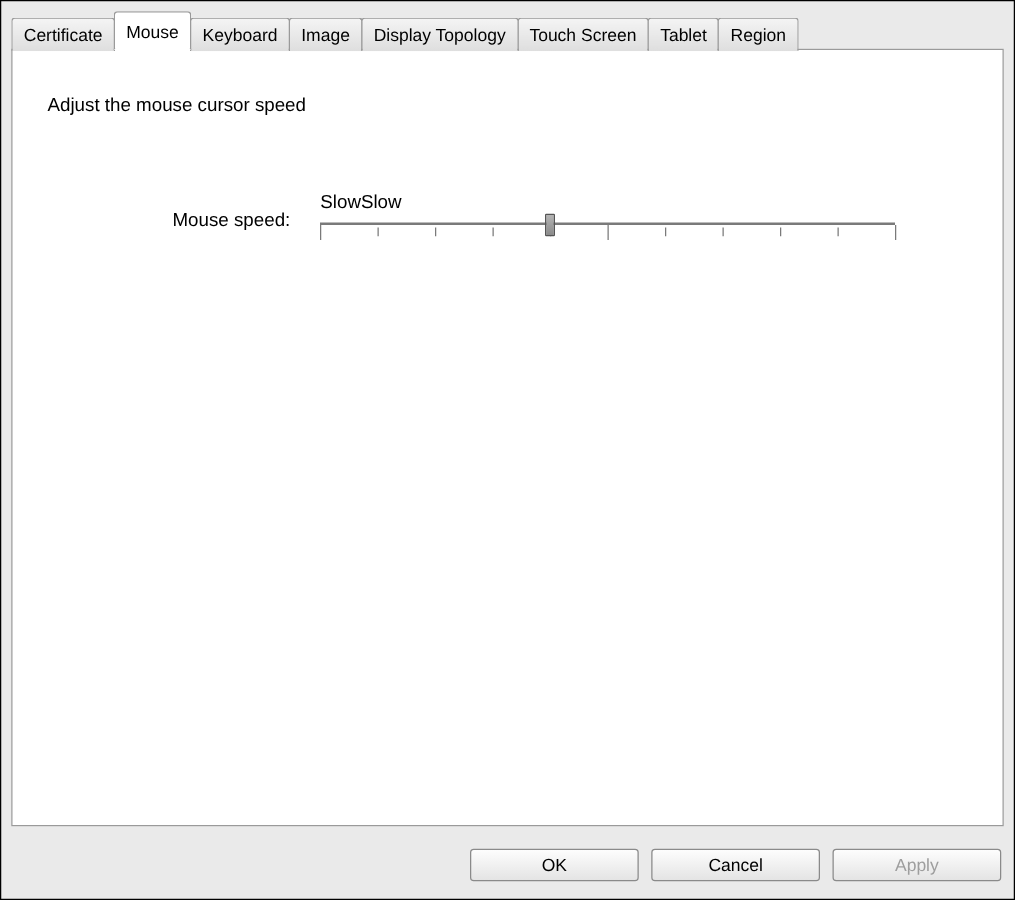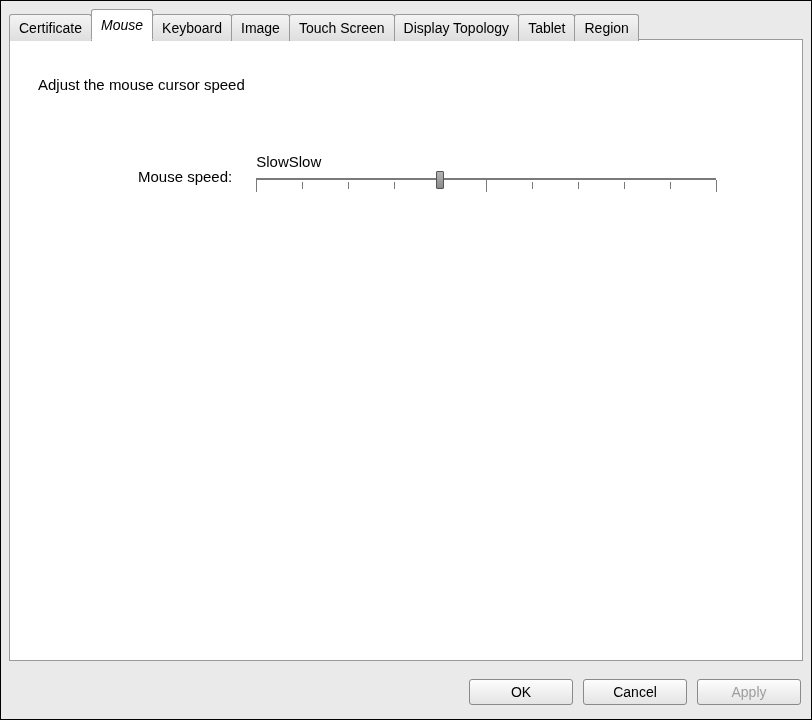--- a/index.html
+++ b/index.html
@@ -72,21 +72,20 @@
       border-top-right-radius: 3px;
     }
     .tab:first-child { margin-left: 0; text-align: right; }
     .tab.active {
       background: #fff;
       border-bottom: 1px solid #fff;
       z-index: 3;
       padding-top: 7px;
       padding-bottom: 6px;
       top: 0;
-      font-style: italic;
     }
     .tab-frame {
       flex: 1;
       background: #fff;
       border: 1px solid #9a9a9a;
       position: relative;
       z-index: 1;
       margin-top: -1px;
       padding: 36px 28px;
     }
@@ -151,21 +150,21 @@
       transform: translateX(-50%);
       cursor: pointer;
     }
     .button-row {
       display: flex;
       justify-content: flex-end;
       padding: 10px 10px 14px 10px;
       gap: 10px;
     }
     .btn {
-      width: 104px;
+      width: 135px;
       height: 26px;
       border: 1px solid #8a8a8a;
       background: linear-gradient(to bottom, #fdfdfd, #e4e4e4);
       border-radius: 3px;
       font-size: 14px;
       cursor: pointer;
       display: flex;
       align-items: center;
       justify-content: center;
     }
@@ -178,22 +177,22 @@
 <body>
 
 <div class="window">
 
   <div class="content-area">
     <div class="tabs-row">
       <div class="tab"><span>Certificate</span></div>
       <div class="tab active"><span>Mouse</span></div>
       <div class="tab"><span>Keyboard</span></div>
       <div class="tab"><span>Image</span></div>
+      <div class="tab"><span>Display Topology</span></div>
       <div class="tab"><span>Touch Screen</span></div>
-      <div class="tab"><span>Display Topology</span></div>
       <div class="tab"><span>Tablet</span></div>
       <div class="tab"><span>Region</span></div>
     </div>
 
     <div class="tab-frame">
       <div class="instruction">Adjust the mouse cursor speed</div>
 
       <div class="slider-row">
         <div class="slider-label">Mouse speed:</div>
         <div class="slider-block">

